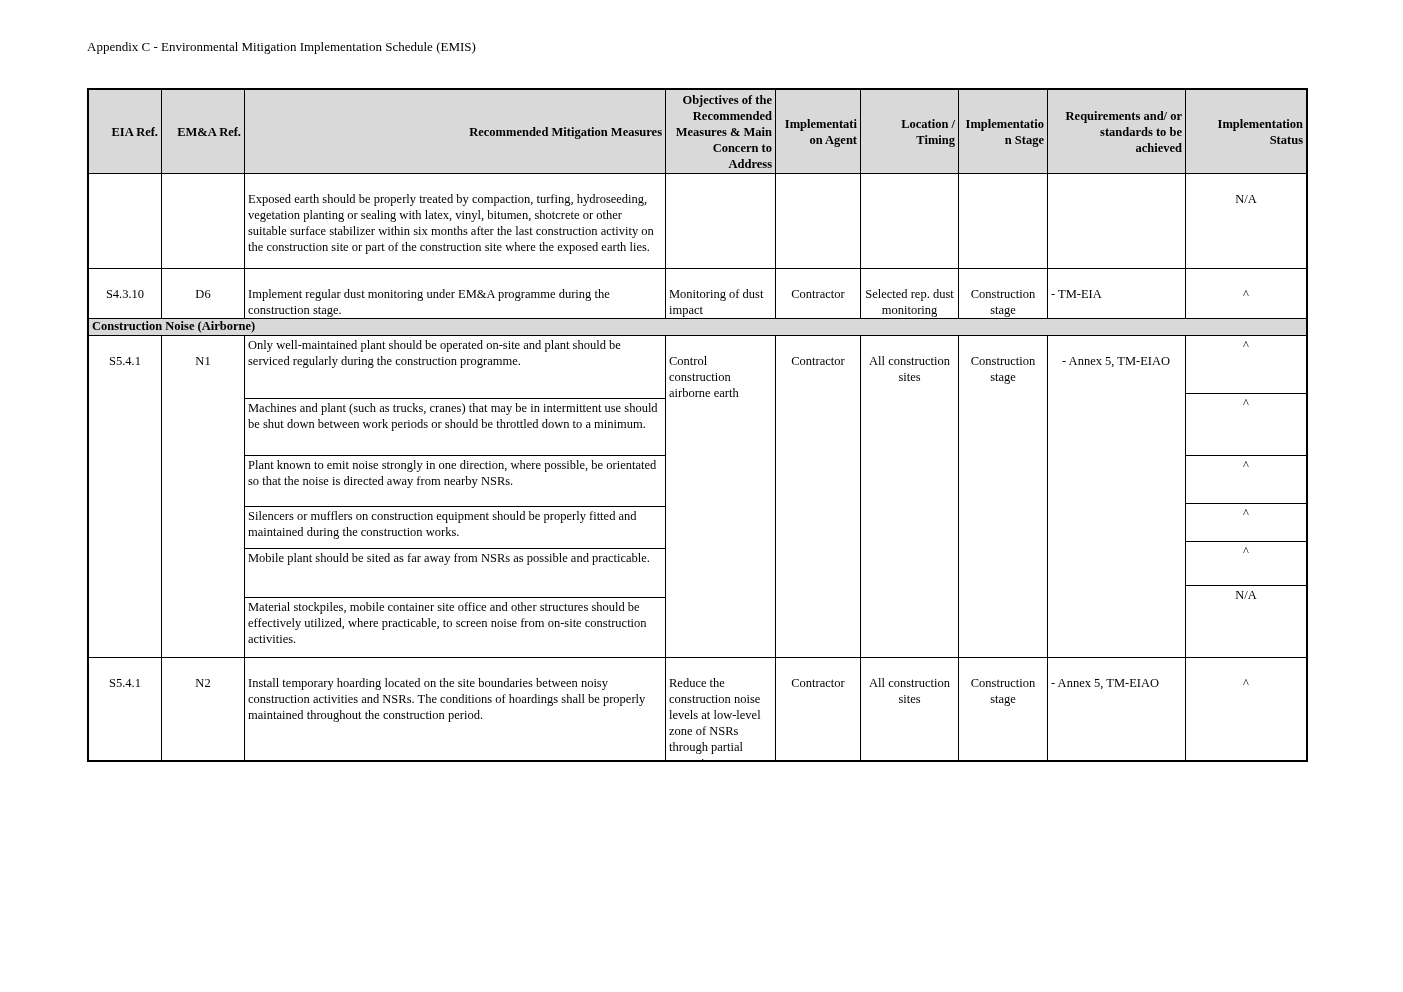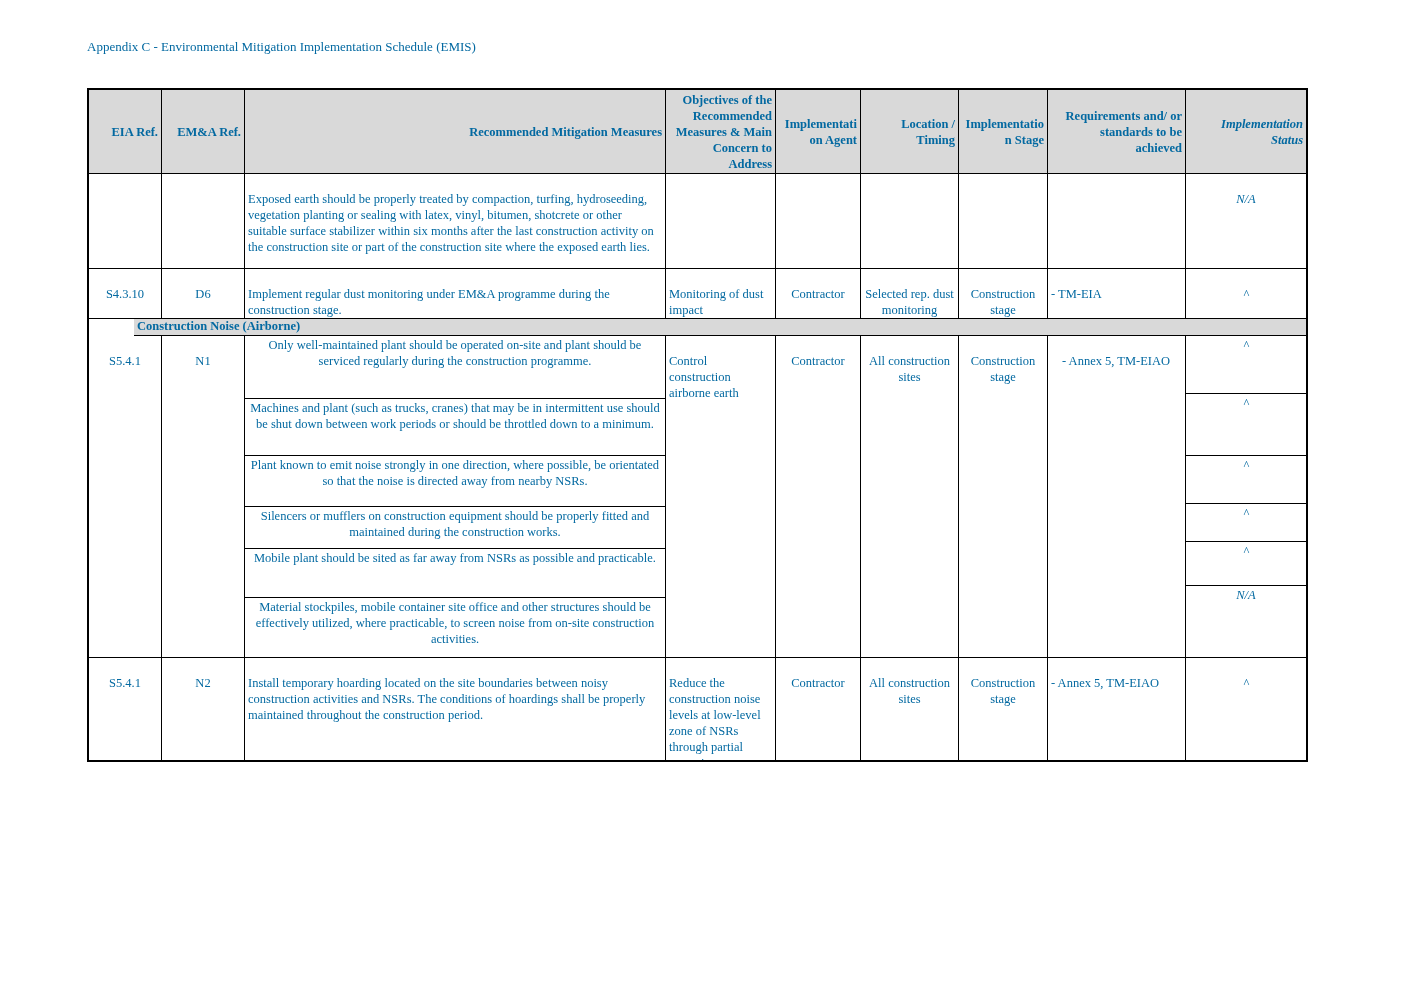--- a/index.html
+++ b/index.html
@@ -1,36 +1,36 @@
 <!DOCTYPE html>
 <html><head>
 <meta charset="utf-8">
 <style>
   html,body{margin:0;padding:0;background:#ffffff;}
   .page{position:relative;width:1403px;height:923px;background:#ffffff;
-        font-family:"Liberation Serif", serif;color:#0369a1;overflow:hidden;}
+        font-family:"Liberation Serif", serif;color:#000000;overflow:hidden;}
   .title{position:absolute;left:87px;top:39px;font-size:13px;}
   .emis-table{position:absolute;left:87px;top:88px;width:1221px;border:2px solid #000;box-sizing:border-box;background:#fff;}
   .trow{display:flex;border-bottom:1px solid #000;}
   .trow:last-child{border-bottom:none;}
   .c{flex:0 0 auto;box-sizing:border-box;border-right:1px solid #000;
      font-size:12.5px;line-height:16px;padding:17px 3px;overflow:hidden;}
-  .c:last-child{border-right:none;font-style:italic;}
+  .c:last-child{border-right:none;}
   .col0{width:73px}.col1{width:83px}.col2{width:421px}.col3{width:110px}.col4{width:85px}
   .col5{width:98px}.col6{width:89px}.col7{width:138px}.col8{width:120px}
   .header{height:83px;background:#d9d9d9;}
   .header .c{display:flex;align-items:center;justify-content:center;text-align:right;
              font-weight:bold;padding:0 3px;overflow-wrap:break-word;word-break:break-word;}
   .header .c > span{width:100%;}
   .r-exposed{height:94px}.r-d6{height:49px}.r-n1{height:321px}.r-n2{height:102px}
-  .band{height:16px;background:#d9d9d9;margin-left:45px;}
+  .band{height:16px;background:#d9d9d9;}
   .bandcell{width:100%;font-weight:bold;font-size:12.5px;line-height:15px;padding:0 3px;box-sizing:border-box;}
   .ctr{text-align:center;}
   .stack{padding:0;}
-  .sub{box-sizing:border-box;border-bottom:1px solid #000;padding:1px 3px;overflow:hidden;text-align:center;}
+  .sub{box-sizing:border-box;border-bottom:1px solid #000;padding:1px 3px;overflow:hidden;}
   .stack .sub:last-child{border-bottom:none;}
   .m-sub:nth-child(1){height:63px}.m-sub:nth-child(2){height:57px}.m-sub:nth-child(3){height:51px}
   .m-sub:nth-child(4){height:42px}.m-sub:nth-child(5){height:49px}.m-sub:nth-child(6){height:59px}
   .s-sub{text-align:center;}
   .s-sub:nth-child(1){height:58px}.s-sub:nth-child(2){height:62px}.s-sub:nth-child(3){height:48px}
   .s-sub:nth-child(4){height:38px}.s-sub:nth-child(5){height:44px}.s-sub:nth-child(6){height:71px}
   .indent{padding-left:14px;}
   .footer{position:absolute;left:87px;top:936px;width:1231px;display:flex;
           justify-content:space-between;font-size:12.5px;}
 </style>

